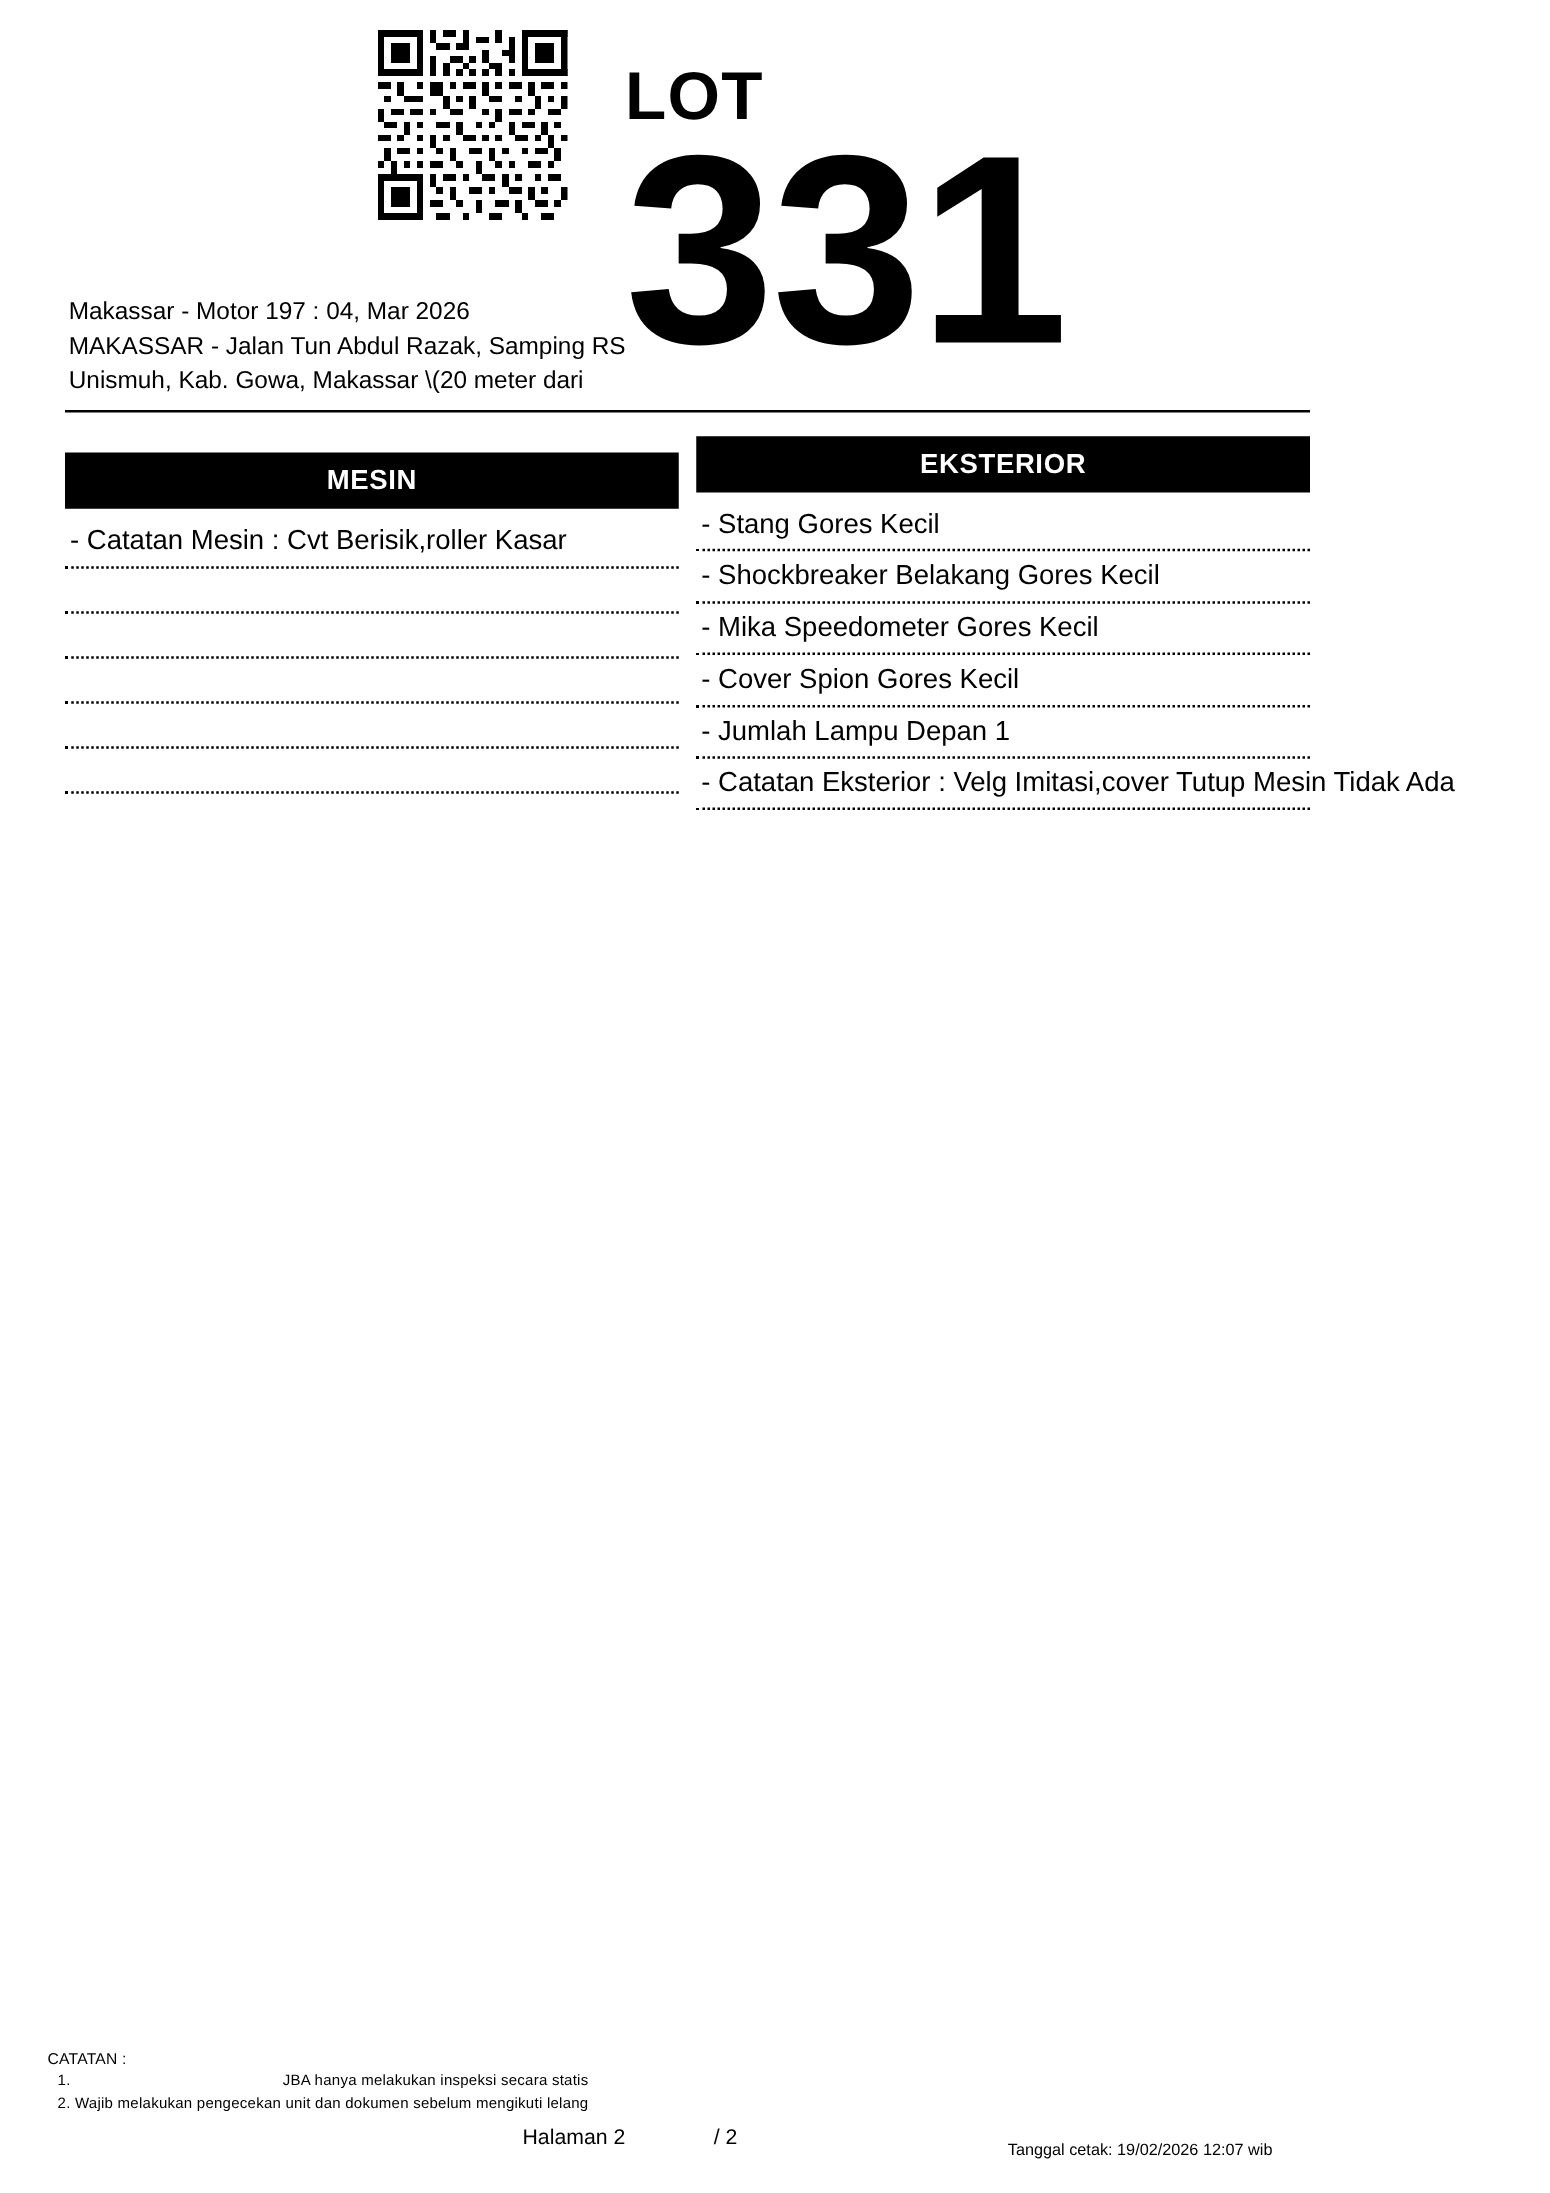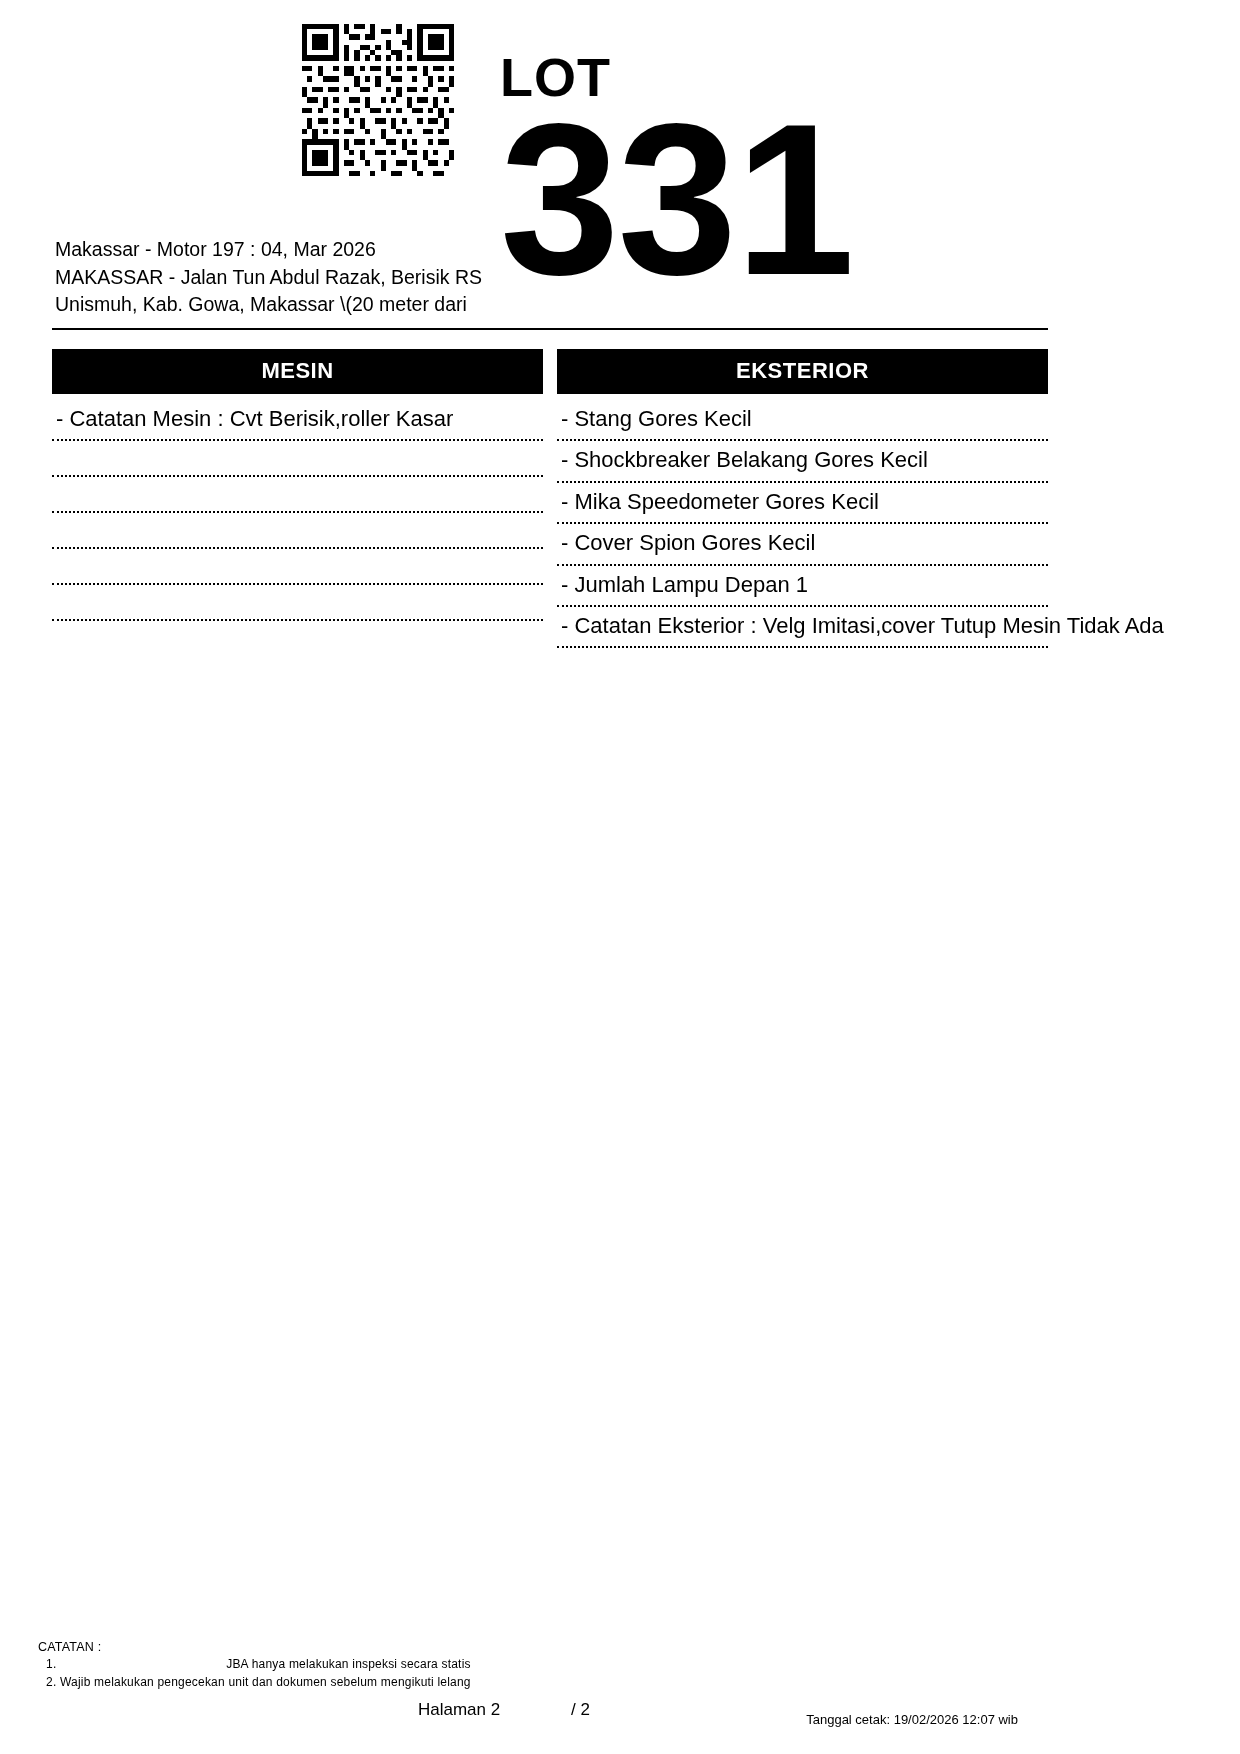--- a/index.html
+++ b/index.html
@@ -78,20 +78,21 @@
   }
 
   
   .columns {
     position: absolute;
     left: 52px;
     top: 349px;
     width: 996px;
     display: flex;
     gap: 14px;
+    align-items: center;
   }
   .col {
     width: 491px;
   }
   .col-title {
     background: #000;
     color: #fff;
     text-align: center;
     font-size: 22px;
     font-weight: bold;
@@ -328,21 +329,21 @@
       </svg>
     </div>
 
     <div class="lot-block">
       <div class="lot-word">LOT</div>
       <div class="lot-number">331</div>
     </div>
 
     <div class="auction-info">
       <div>Makassar - Motor 197 : 04, Mar 2026</div>
-      <div>MAKASSAR - Jalan Tun Abdul Razak, Berisik RS</div>
+      <div>MAKASSAR - Jalan Tun Abdul Razak, Samping RS</div>
       <div>Unismuh, Kab. Gowa, Makassar \(20 meter dari</div>
     </div>
 
     <div class="header-rule"></div>
   </div>
 
   <div class="columns">
 
     <div class="col">
       <div class="col-title">MESIN</div>

